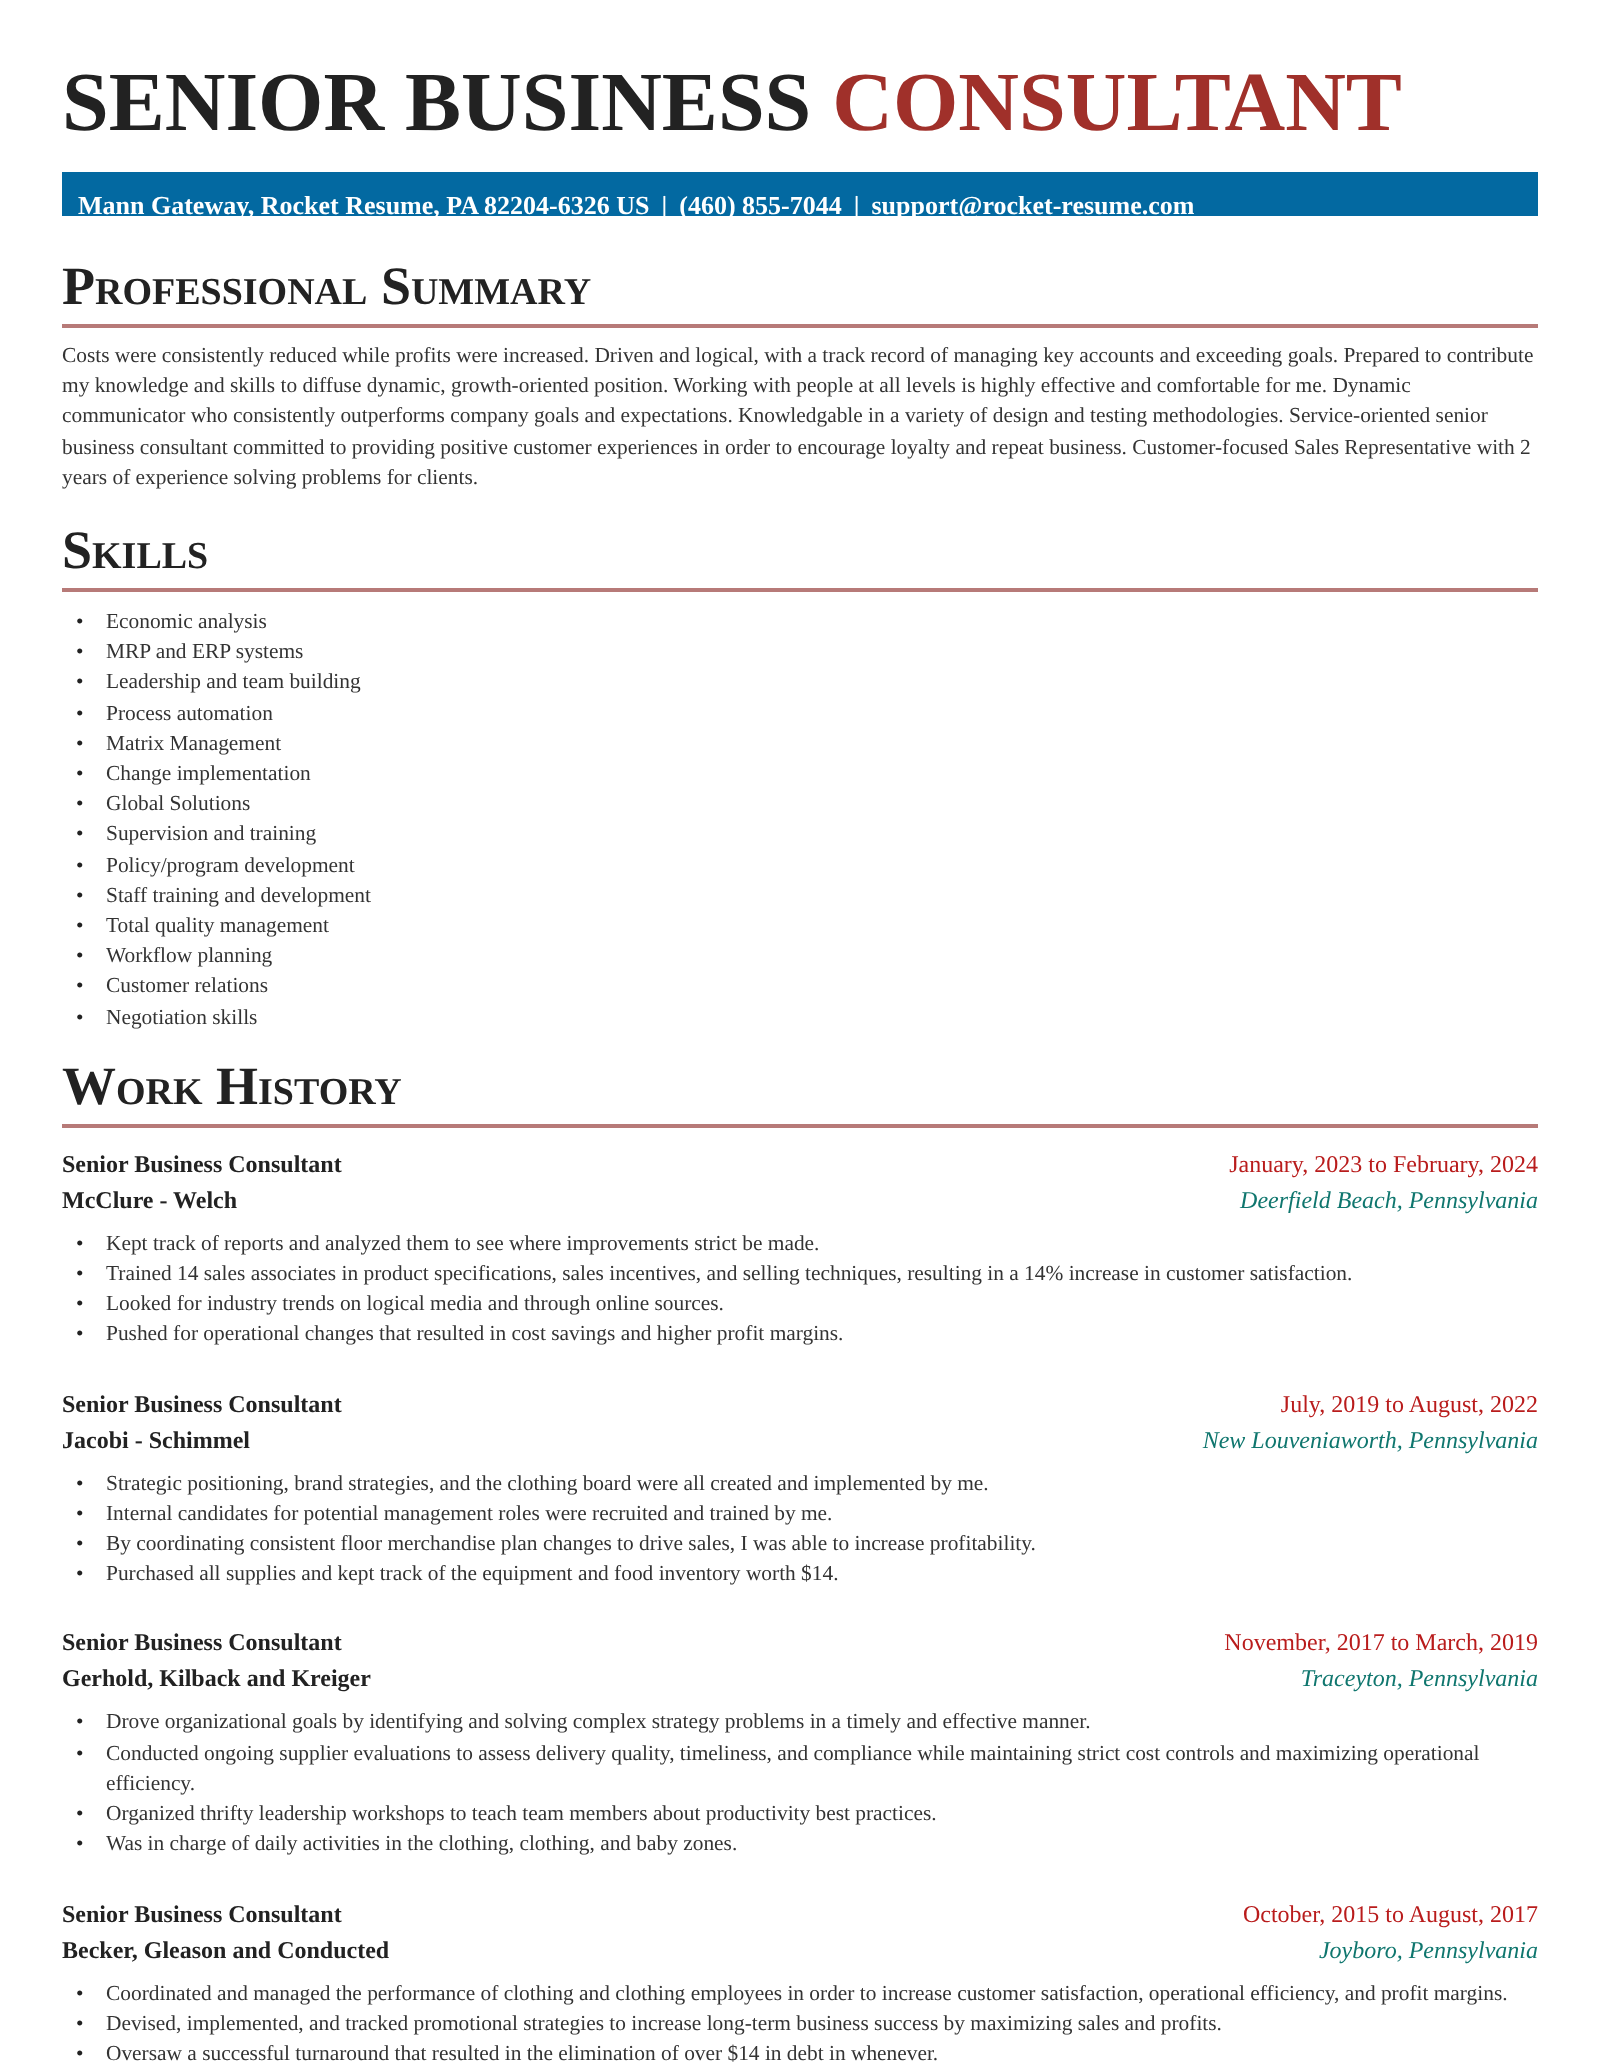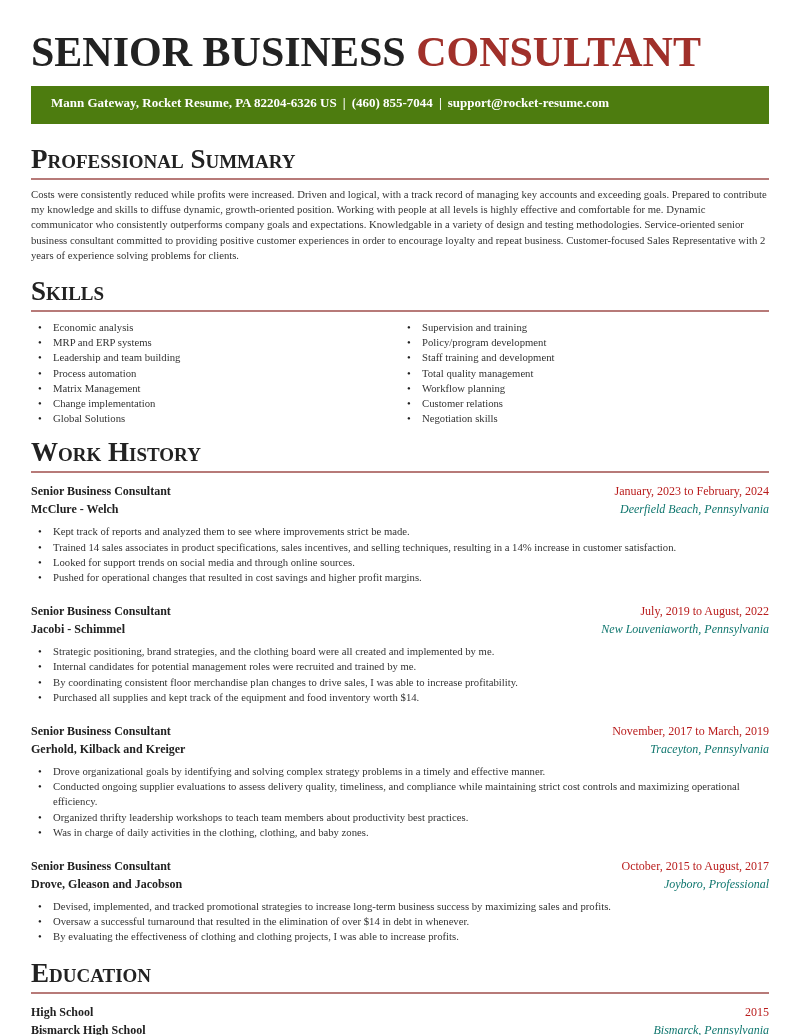--- a/index.html
+++ b/index.html
@@ -6,35 +6,35 @@
   html, body { width: 800px; height: 1035px; overflow: hidden; background: #ffffff; }
   body { font-family: "Liberation Serif", "DejaVu Serif", serif; color: #222; }
   .page { position: relative; padding: 0 31px; }
   .name {
     font-family: "Liberation Serif", serif; font-weight: bold;
     font-size: 42px; line-height: 42px; padding-top: 31px; height: 86px;
     color: #222; letter-spacing: 0px; white-space: nowrap;
   }
   .name .accent { color: #a0302a; }
   .contact {
-    background: #4d7c0f; color: #fff; height: 38px; line-height: 34px;
-    font-size: 13px; font-weight: bold; padding-left: 20px; white-space: nowrap;
+    background: #0369a1; color: #fff; height: 22px; line-height: 34px;
+    font-size: 13px; font-weight: bold; padding-left: 8px; white-space: nowrap;
   }
   .contact .sep { padding: 0 6px; }
   .section-title {
     font-family: "Liberation Serif", serif; font-weight: bold; font-variant: small-caps;
     font-size: 27px; color: #222; line-height: 26px;
   }
   .rule { height: 2px; background: #b77a78; margin-top: 6px; }
   .summary-title { margin-top: 22px; }
   .summary-text {
     font-size: 10.7px; line-height: 15.2px; color: #333; margin-top: 7px;
   }
   .skills-title { margin-top: 15px; }
-  .skills { display: flex; margin-top: 8px; }
+  .skills { display: flex; margin-top: 8px; flex-direction: column; }
   .skills ul { width: 50%; list-style: none; }
   .skills li, .bullets li {
     font-size: 10.7px; line-height: 15.2px; color: #333; position: relative; padding-left: 22px;
   }
   .skills li::before, .bullets li::before {
     content: "\2022"; position: absolute; left: 7px; top: 0; color: #222;
   }
   .work-title { margin-top: 13px; }
   .job { margin-top: 9px; }
   .job + .job { margin-top: 17px; }
@@ -93,21 +93,21 @@
         <span class="jt">Senior Business Consultant</span>
         <span class="dt">January, 2023 to February, 2024</span>
       </div>
     <div class="row row2">
         <span class="jt">McClure - Welch</span>
         <span class="loc">Deerfield Beach, Pennsylvania</span>
       </div>
     <ul class="bullets">
       <li>Kept track of reports and analyzed them to see where improvements strict be made.</li>
       <li>Trained 14 sales associates in product specifications, sales incentives, and selling techniques, resulting in a 14% increase in customer satisfaction.</li>
-      <li>Looked for support trends on social media and through online sources.</li>
+      <li>Looked for industry trends on logical media and through online sources.</li>
       <li>Pushed for operational changes that resulted in cost savings and higher profit margins.</li>
     </ul>
   </div>
 
   <div class="job">
     <div class="row row1">
         <span class="jt">Senior Business Consultant</span>
         <span class="dt">July, 2019 to August, 2022</span>
       </div>
     <div class="row row2">
@@ -138,24 +138,25 @@
       <li>Was in charge of daily activities in the clothing, clothing, and baby zones.</li>
     </ul>
   </div>
 
   <div class="job">
     <div class="row row1">
         <span class="jt">Senior Business Consultant</span>
         <span class="dt">October, 2015 to August, 2017</span>
       </div>
     <div class="row row2">
-        <span class="jt">Drove, Gleason and Jacobson</span>
-        <span class="loc">Joyboro, Professional</span>
+        <span class="jt">Becker, Gleason and Conducted</span>
+        <span class="loc">Joyboro, Pennsylvania</span>
       </div>
     <ul class="bullets">
+      <li>Coordinated and managed the performance of clothing and clothing employees in order to increase customer satisfaction, operational efficiency, and profit margins.</li>
       <li>Devised, implemented, and tracked promotional strategies to increase long-term business success by maximizing sales and profits.</li>
       <li>Oversaw a successful turnaround that resulted in the elimination of over $14 in debt in whenever.</li>
       <li>By evaluating the effectiveness of clothing and clothing projects, I was able to increase profits.</li>
     </ul>
   </div>
 
   <div class="section-title edu-title">Education</div>
   <div class="rule"></div>
   <div class="edu">
     <div class="row row1">

